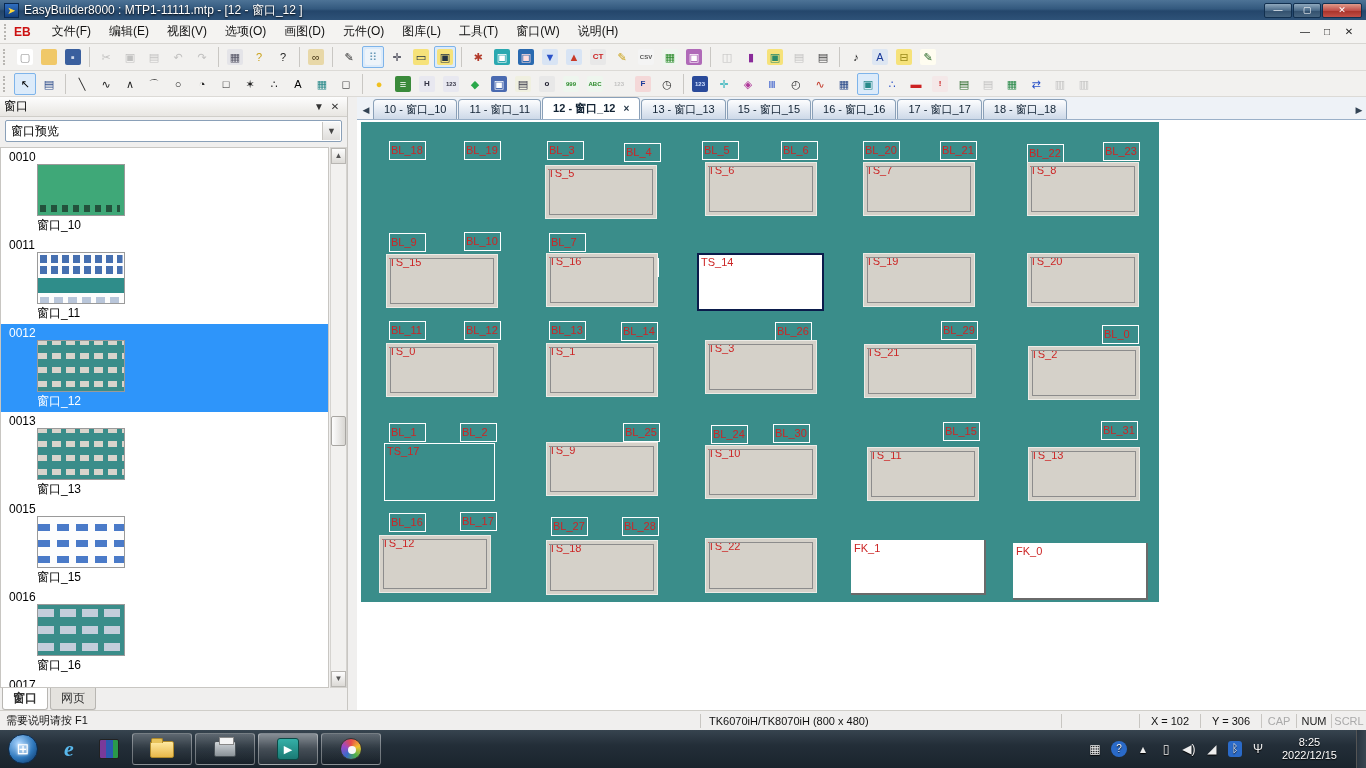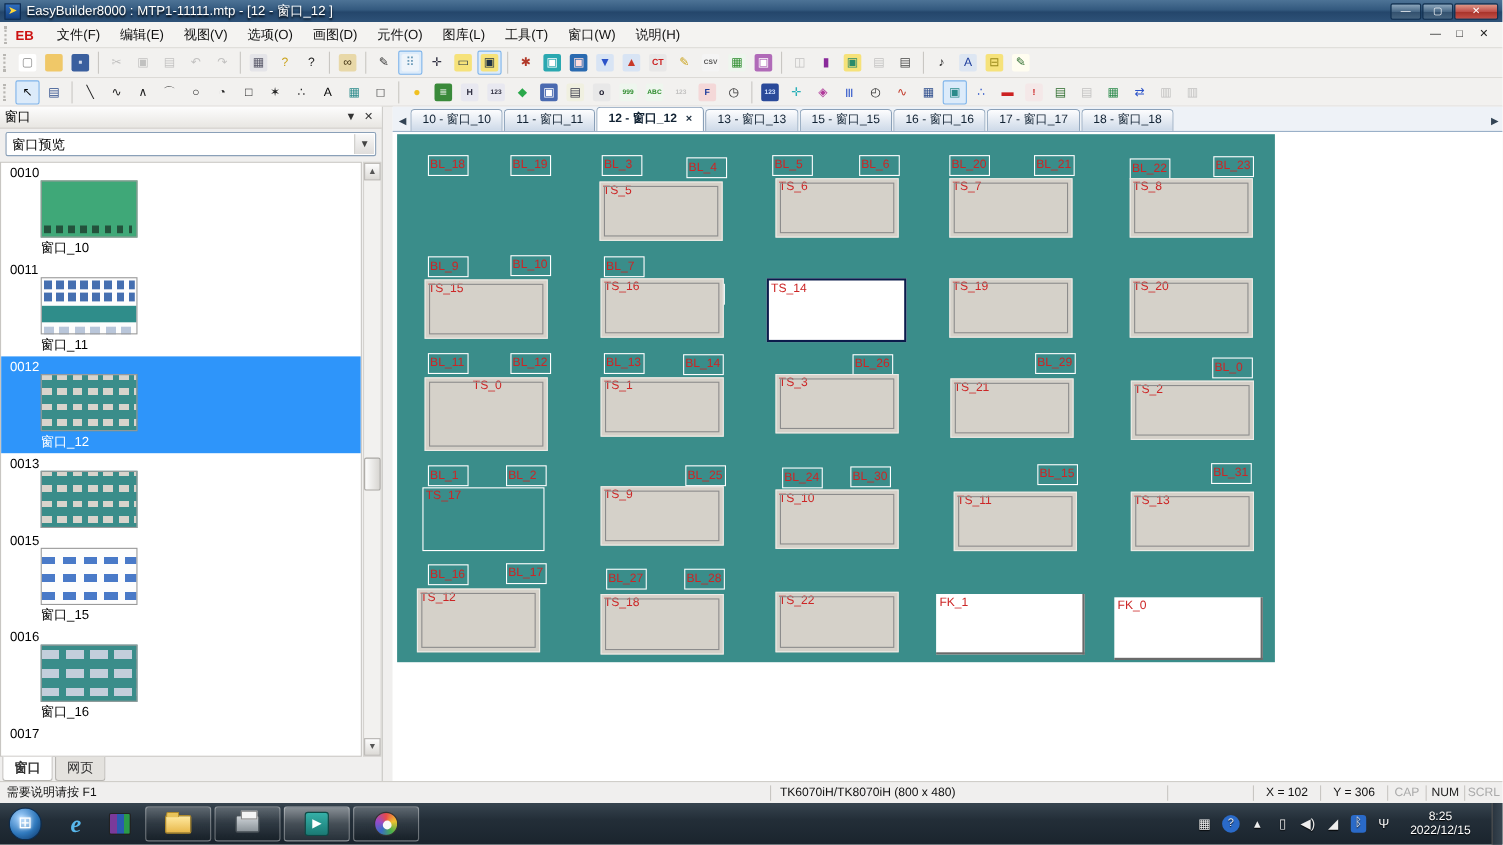--- a/index.html
+++ b/index.html
@@ -452,20 +452,21 @@
           <div class="wlabel">窗口_11</div>
         </div>
         <div class="win-row sel">
           <div class="num">0012</div>
           <div class="thumb th-tealgrid"></div>
           <div class="wlabel">窗口_12</div>
         </div>
         <div class="win-row">
           <div class="num">0013</div>
           <div class="thumb th-tealgrid"></div>
+          <div class="wlabel">窗口_13</div>
         </div>
         <div class="win-row">
           <div class="num">0015</div>
           <div class="thumb th-whiteblue"></div>
           <div class="wlabel">窗口_15</div>
         </div>
         <div class="win-row">
           <div class="num">0016</div>
           <div class="thumb th-tealrows"></div>
           <div class="wlabel">窗口_16</div>
@@ -536,21 +537,21 @@
           <div class="bl" style="left: 261px; top: 395px; color: rgb(204, 38, 38);">BL_28</div>
           <div class="ts ts-gray" style="left: 184px; top: 43px; width: 112px; height: 54px; color: rgb(204, 38, 38);">TS_5</div>
           <div class="ts ts-gray" style="left: 344px; top: 40px; width: 112px; height: 54px; color: rgb(204, 38, 38);">TS_6</div>
           <div class="ts ts-gray" style="left: 502px; top: 40px; width: 112px; height: 54px; color: rgb(204, 38, 38);">TS_7</div>
           <div class="ts ts-gray" style="left: 666px; top: 40px; width: 112px; height: 54px; color: rgb(204, 38, 38);">TS_8</div>
           <div class="ts ts-gray" style="left: 25px; top: 132px; width: 112px; height: 54px; color: rgb(204, 38, 38);">TS_15</div>
           <div class="ts ts-gray" style="left: 185px; top: 131px; width: 112px; height: 54px; color: rgb(204, 38, 38);">TS_16</div>
           <div class="ts ts-white" style="left: 336px; top: 131px; width: 127px; height: 58px; color: rgb(204, 38, 38);">TS_14</div>
           <div class="ts ts-gray" style="left: 502px; top: 131px; width: 112px; height: 54px; color: rgb(204, 38, 38);">TS_19</div>
           <div class="ts ts-gray" style="left: 666px; top: 131px; width: 112px; height: 54px; color: rgb(204, 38, 38);">TS_20</div>
-          <div class="ts ts-gray" style="left: 25px; top: 221px; width: 112px; height: 67px; color: rgb(204, 38, 38); text-align: center;">TS_0</div>
+          <div class="ts ts-gray" style="left: 25px; top: 221px; width: 112px; height: 54px; color: rgb(204, 38, 38);">TS_0</div>
           <div class="ts ts-gray" style="left: 185px; top: 221px; width: 112px; height: 54px; color: rgb(204, 38, 38);">TS_1</div>
           <div class="ts ts-gray" style="left: 344px; top: 218px; width: 112px; height: 54px; color: rgb(204, 38, 38);">TS_3</div>
           <div class="ts ts-gray" style="left: 503px; top: 222px; width: 112px; height: 54px; color: rgb(204, 38, 38);">TS_21</div>
           <div class="ts ts-gray" style="left: 667px; top: 224px; width: 112px; height: 54px; color: rgb(204, 38, 38);">TS_2</div>
           <div class="ts ts-clear" style="left: 23px; top: 321px; width: 111px; height: 58px; color: rgb(204, 38, 38);">TS_17</div>
           <div class="ts ts-gray" style="left: 185px; top: 320px; width: 112px; height: 54px; color: rgb(204, 38, 38);">TS_9</div>
           <div class="ts ts-gray" style="left: 344px; top: 323px; width: 112px; height: 54px; color: rgb(204, 38, 38);">TS_10</div>
           <div class="ts ts-gray" style="left: 506px; top: 325px; width: 112px; height: 54px; color: rgb(204, 38, 38);">TS_11</div>
           <div class="ts ts-gray" style="left: 667px; top: 325px; width: 112px; height: 54px; color: rgb(204, 38, 38);">TS_13</div>
           <div class="ts ts-gray" style="left: 18px; top: 413px; width: 112px; height: 58px; color: rgb(204, 38, 38);">TS_12</div>

